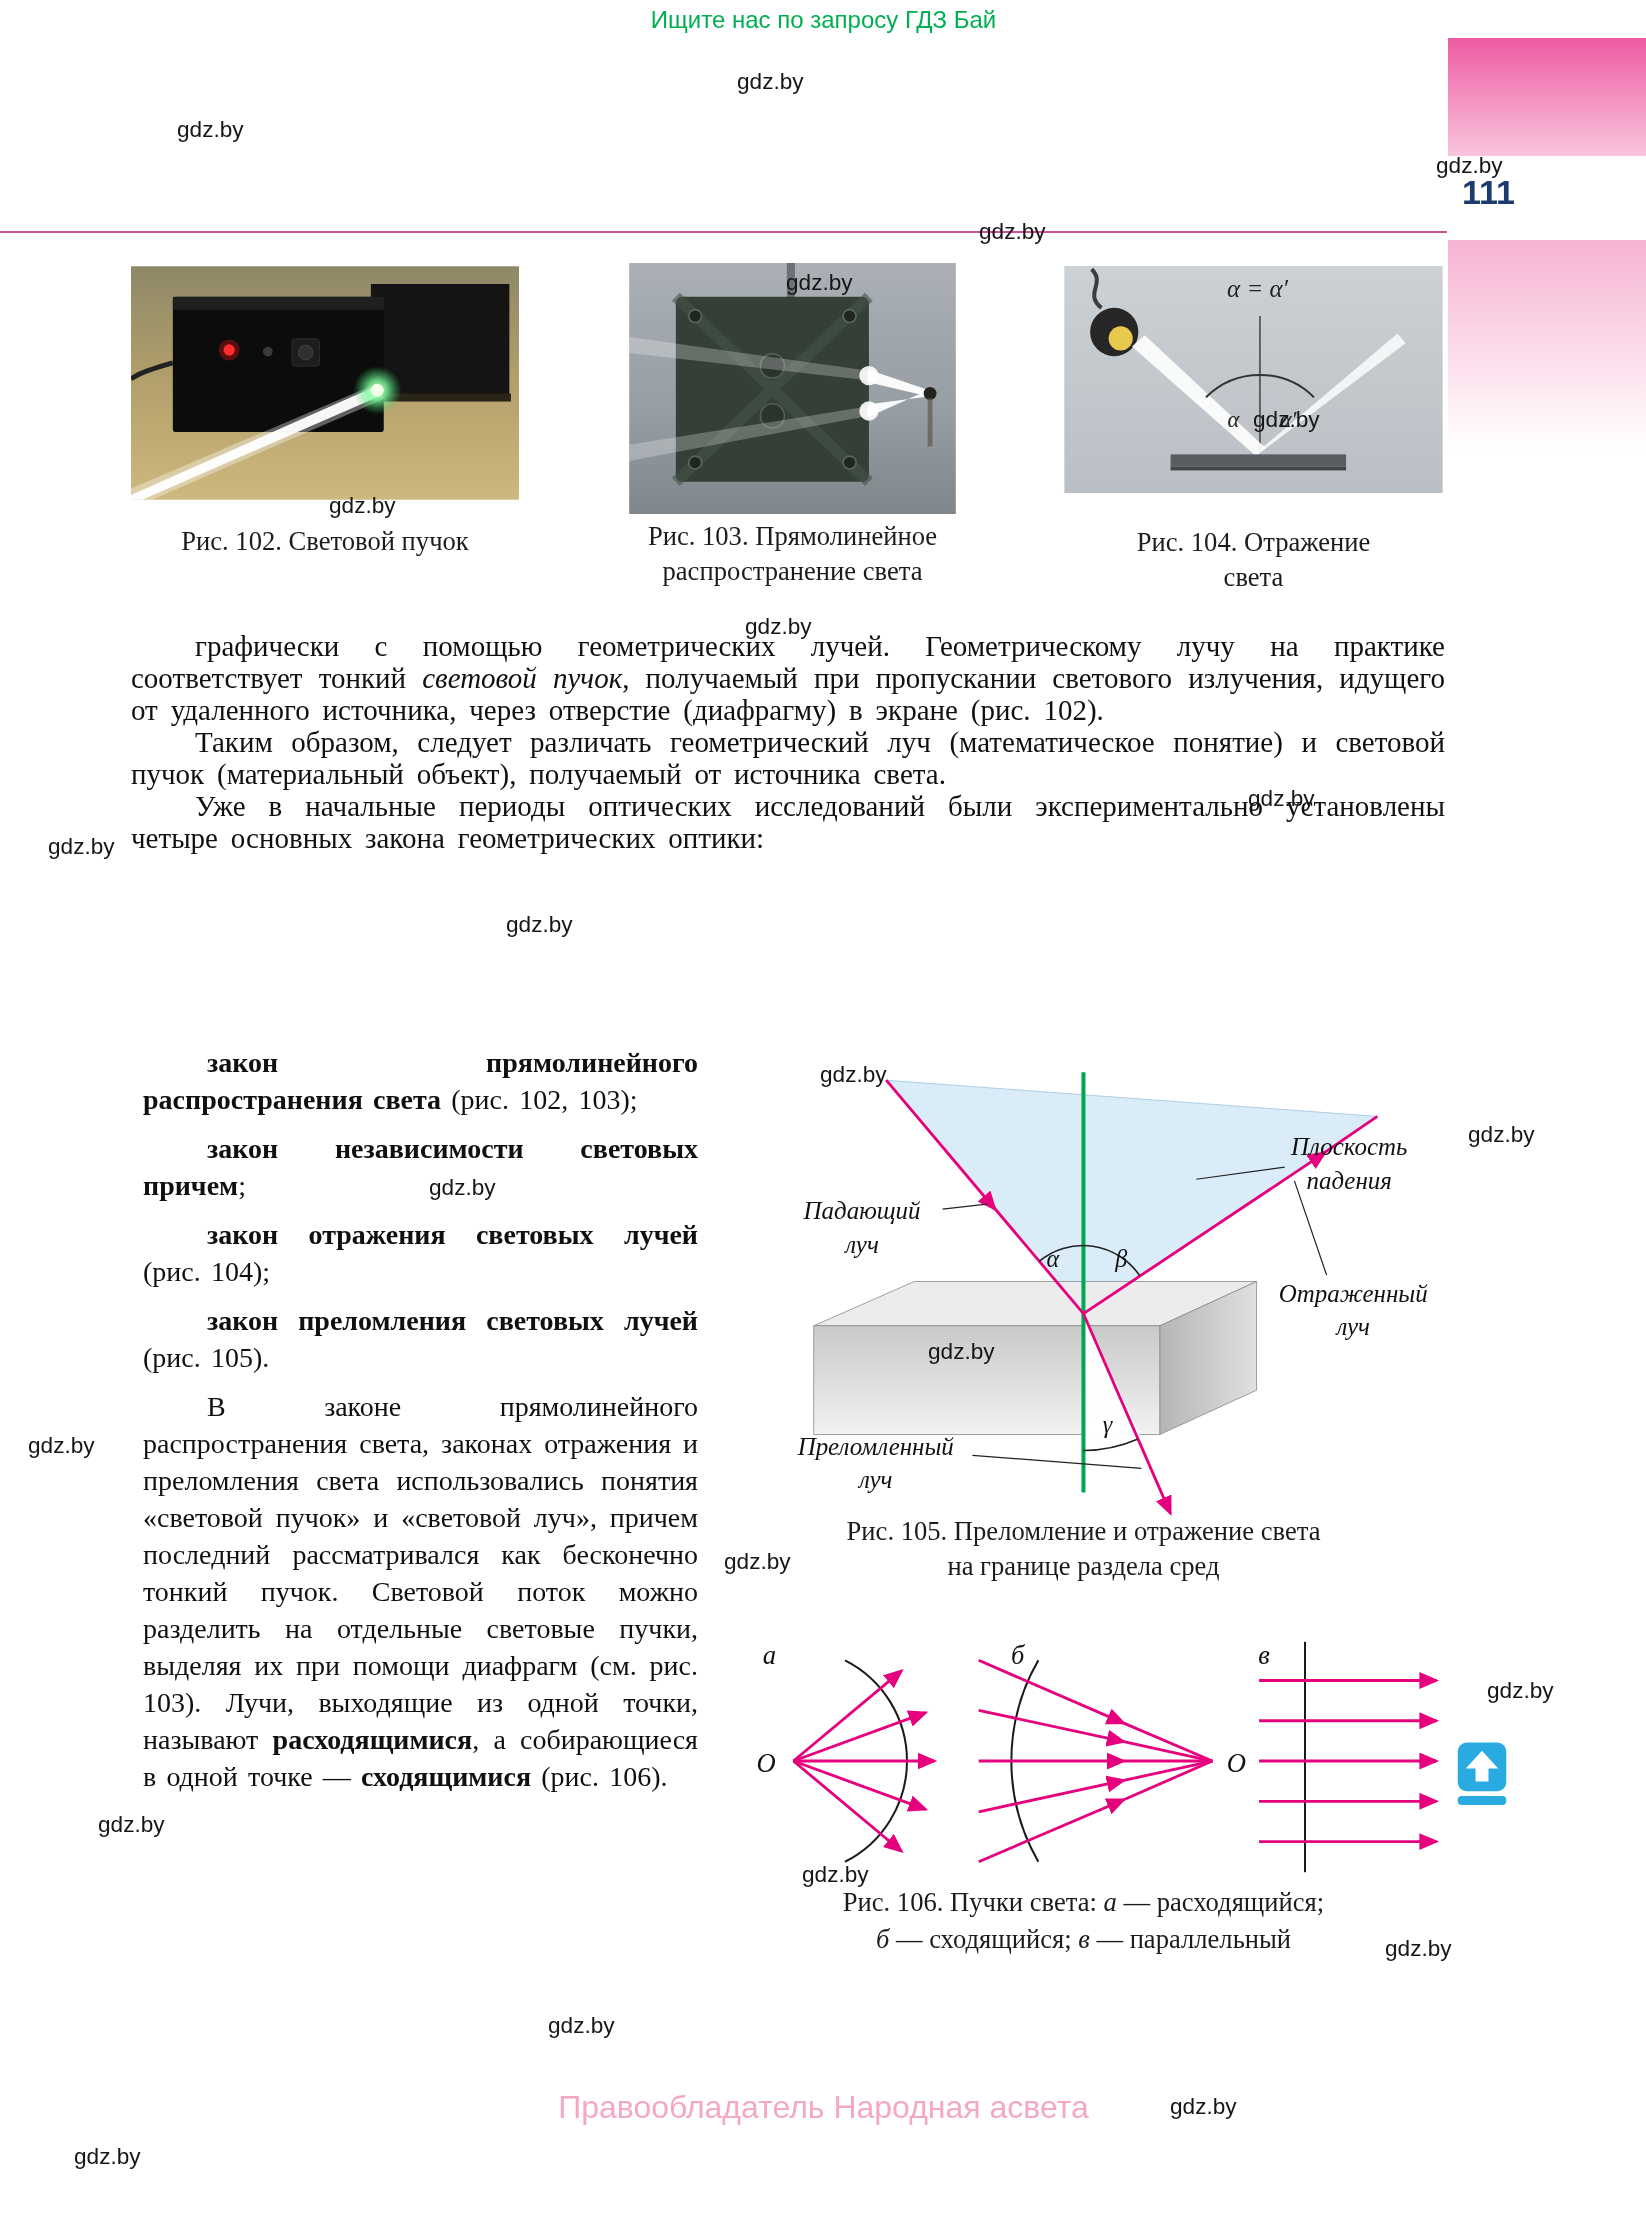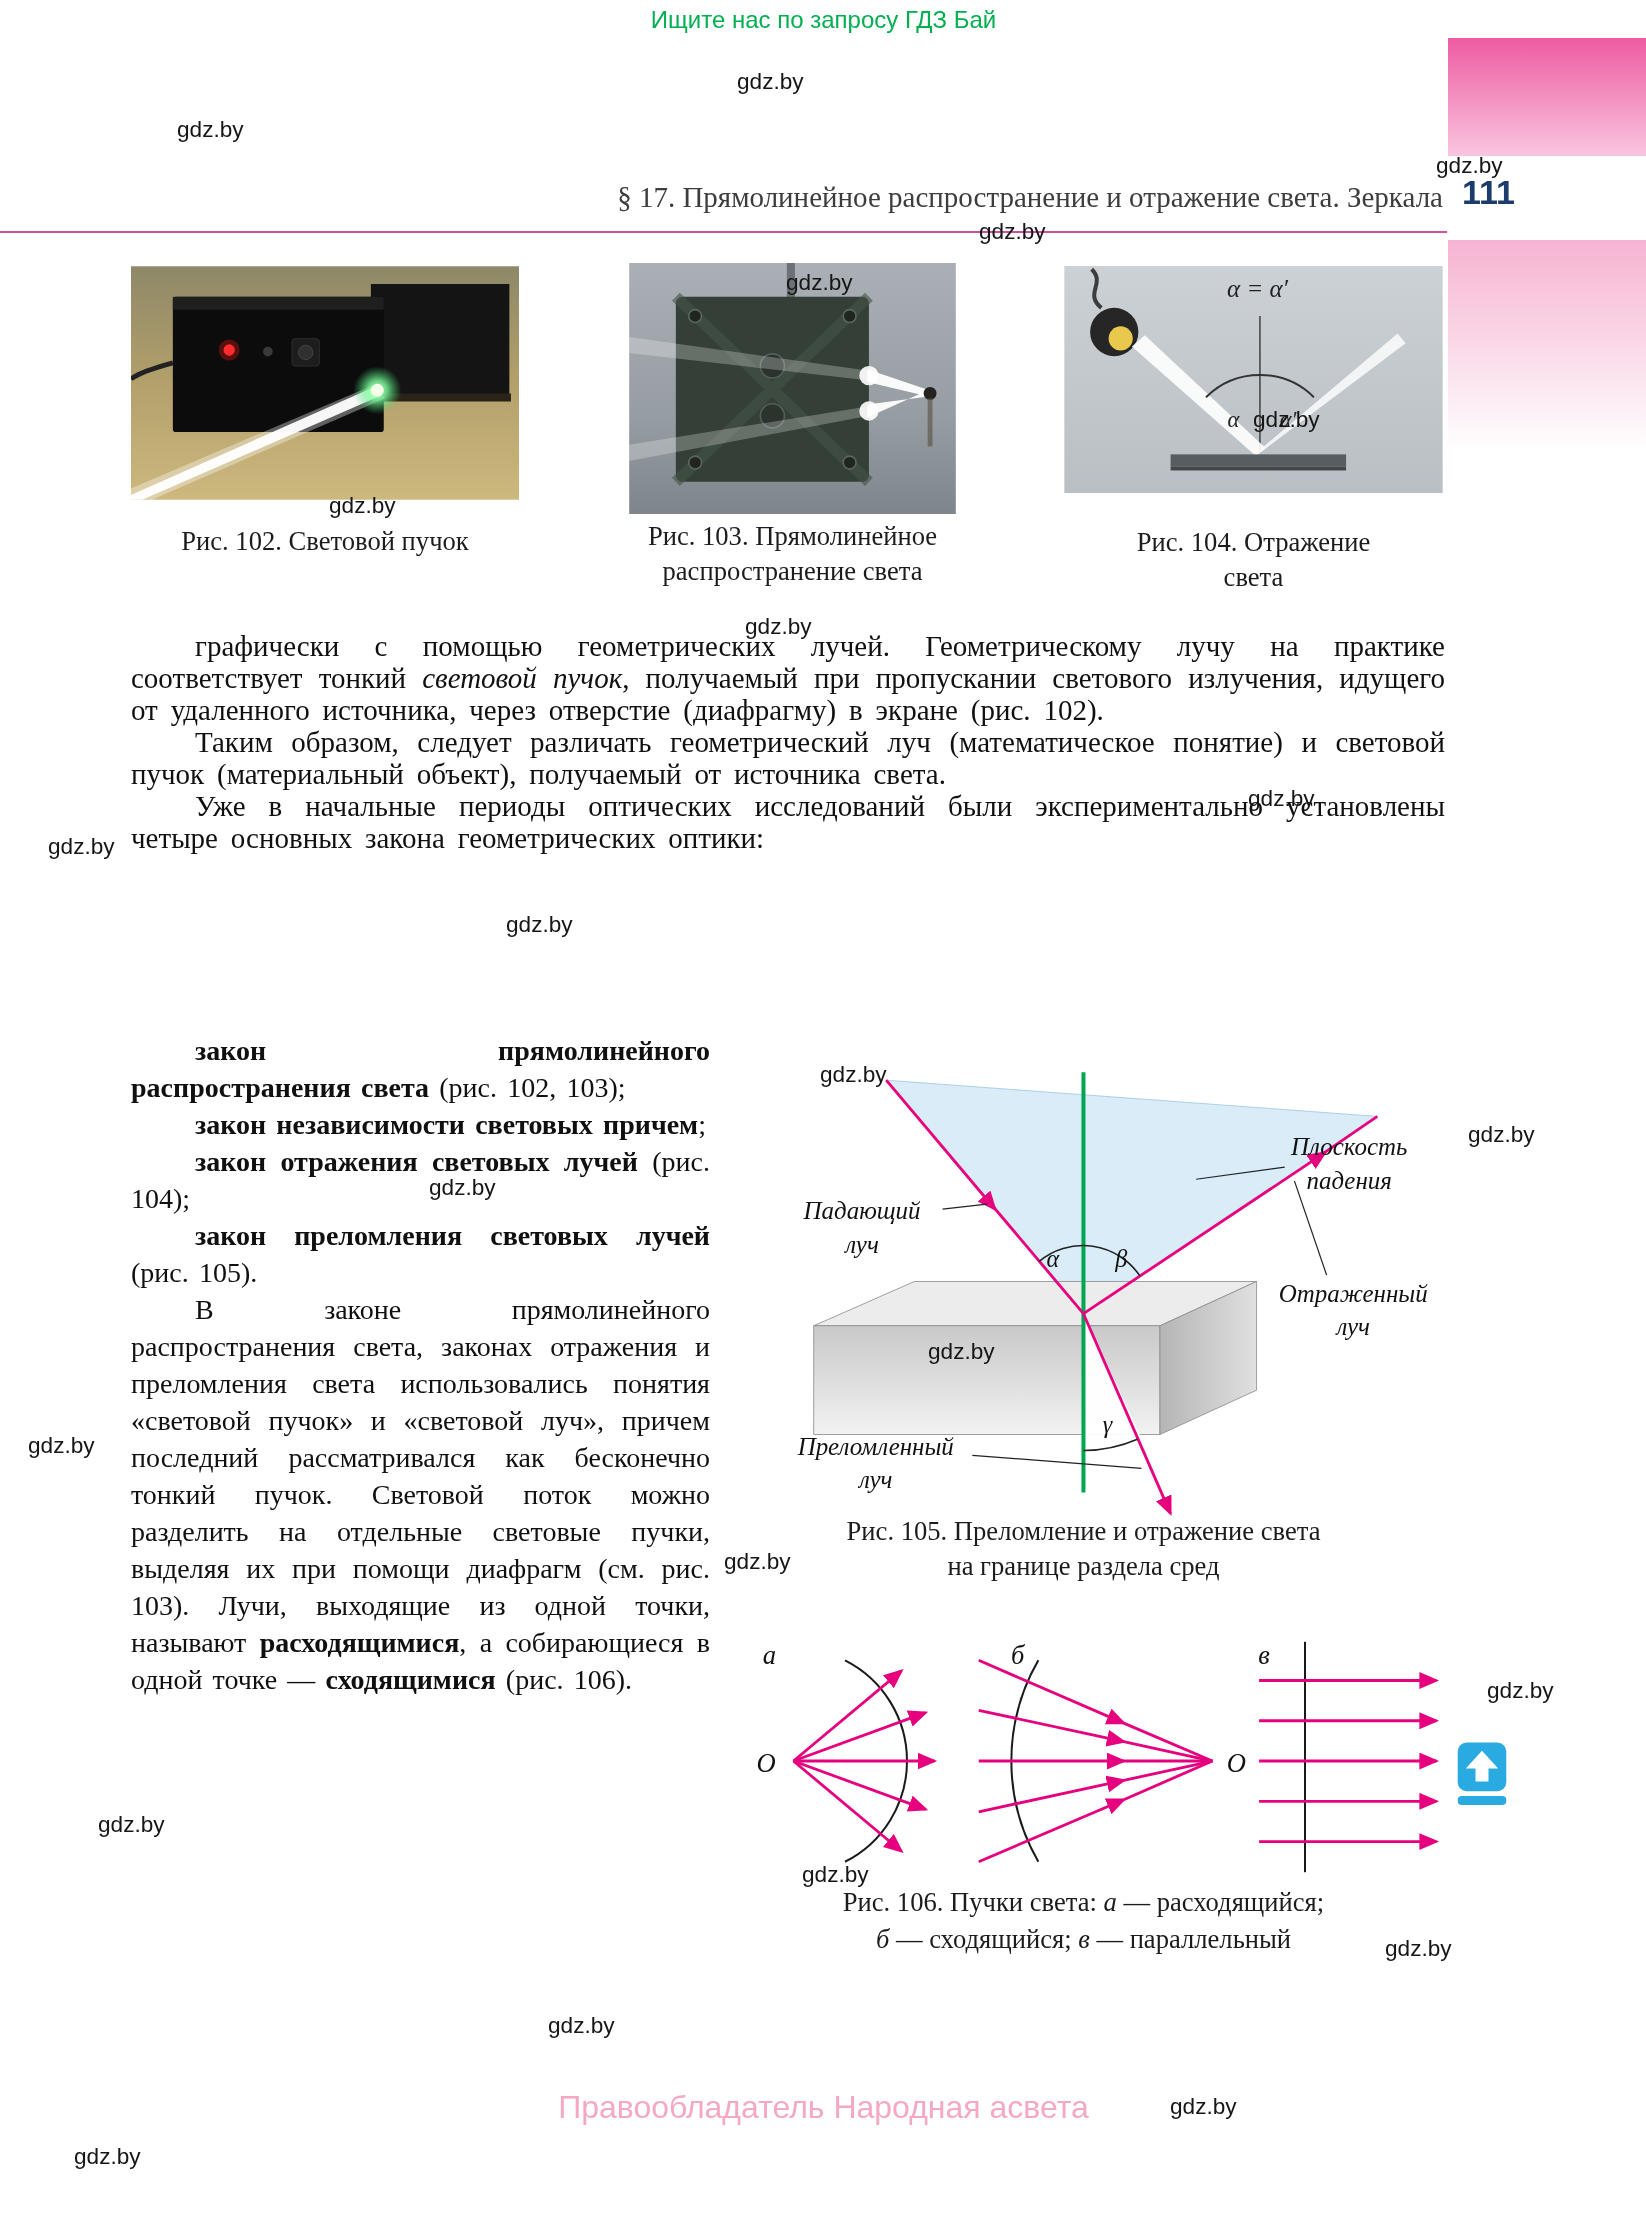--- a/index.html
+++ b/index.html
@@ -38,21 +38,21 @@
   .cap103 { left:619px; top:519px; width:347px; }
   .cap104 { left:1064px; top:525px; width:379px; }
   .cap105 { left:729px; top:1514px; width:709px; }
   .cap106 { left:729px; top:1884px; width:709px; line-height:37px; }
 
   .text-main { position:absolute; left:131px; top:630px; width:1314px;
     font-size:29px; line-height:32px; text-align:justify; color:#101010; word-spacing:5.6px; }
   .text-main p { text-indent:64px; margin:0; }
   .col-left { position:absolute; left:131px; top:1032px; width:579px;
     font-size:28px; line-height:37px; text-align:justify; color:#101010; word-spacing:3.2px; }
-  .col-left p { text-indent:64px; margin:0; }
+  .col-left p { text-indent:64px; margin:12px; }
 
   .fig105wrap { left:729px; top:1048px; width:721px; height:471px; }
   .fig106wrap { left:729px; top:1632px; width:721px; height:250px; }
 
   .lbl  { font-family:"Liberation Serif", serif; font-style:italic; font-size:31px; fill:#111; text-anchor:middle; }
   .ang  { font-family:"Liberation Serif", serif; font-style:italic; font-size:30px; fill:#111; text-anchor:middle; }
   .eq   { font-family:"Liberation Serif", serif; font-style:italic; font-size:31px; fill:#222; }
   .ang104 { font-family:"Liberation Serif", serif; font-style:italic; font-size:28px; fill:#222; text-anchor:middle; }
   .flbl { font-family:"Liberation Serif", serif; font-style:italic; font-size:33px; fill:#111; }
   .wavefront { fill:none; stroke:#1a1a1a; stroke-width:2.5; }
@@ -72,21 +72,20 @@
 <body>
 
 <div class="page">
 
   <div class="banner">Ищите нас по запросу ГДЗ Бай</div>
 
   <div class="pink-box-1"></div>
   <div class="pink-box-2"></div>
   <div class="page-num">111</div>
 
-  <div class="header">§ 17. Прямолинейное распространение и отражение света. Зеркала</div>
   <div class="rule"></div>
 
   <div class="figbox fig102">
     <svg viewBox="0 0 482 290">
       <defs>
         <linearGradient id="bg102" x1="0" y1="0" x2="0" y2="1">
           <stop offset="0" stop-color="#8e8868"></stop>
             <stop offset="0.5" stop-color="#b3a06b"></stop>
             <stop offset="1" stop-color="#cdb97e"></stop>
         </linearGradient>

